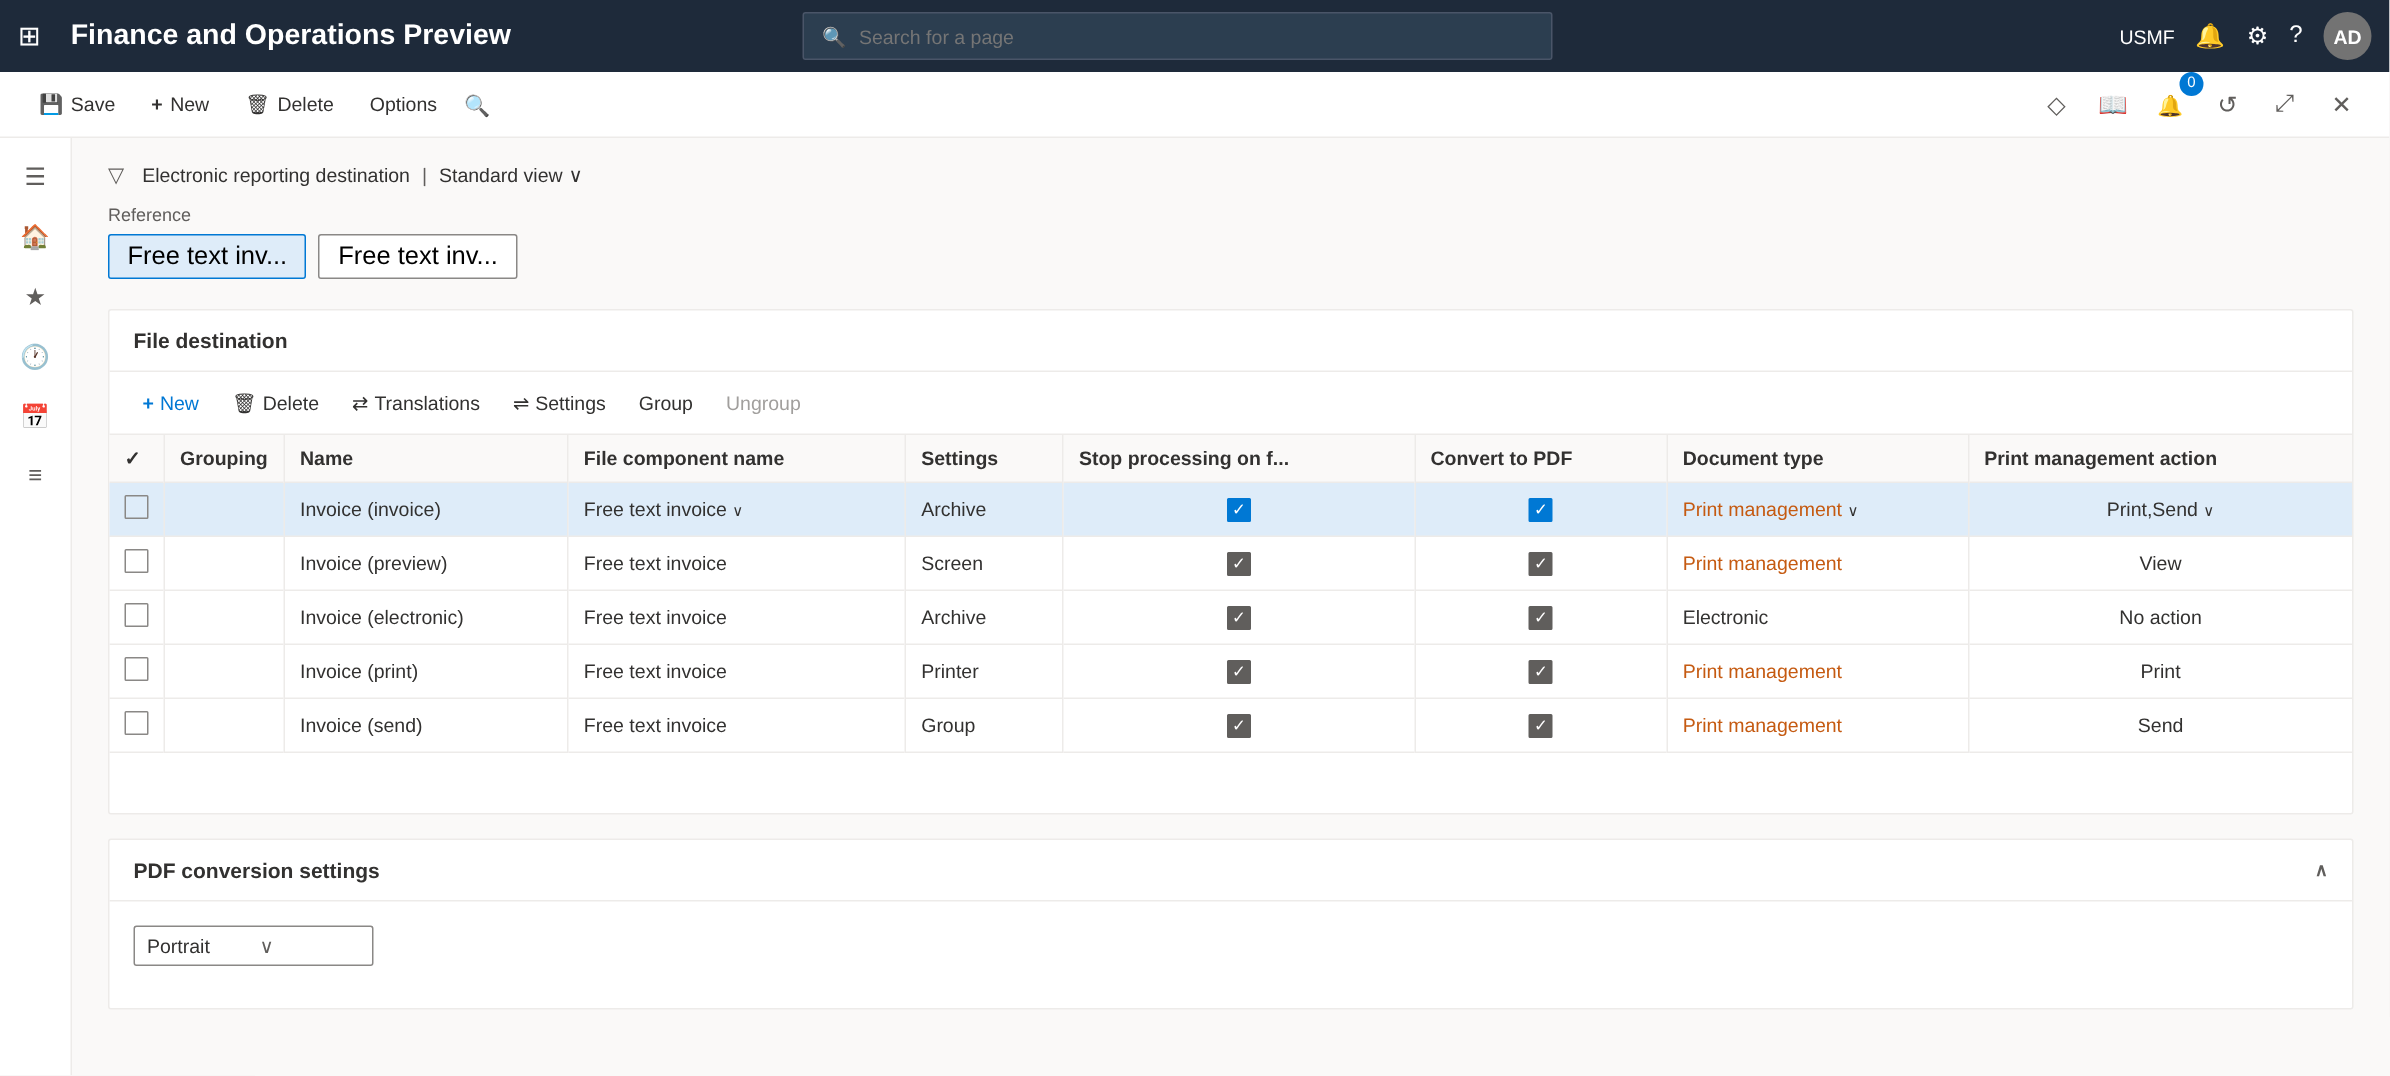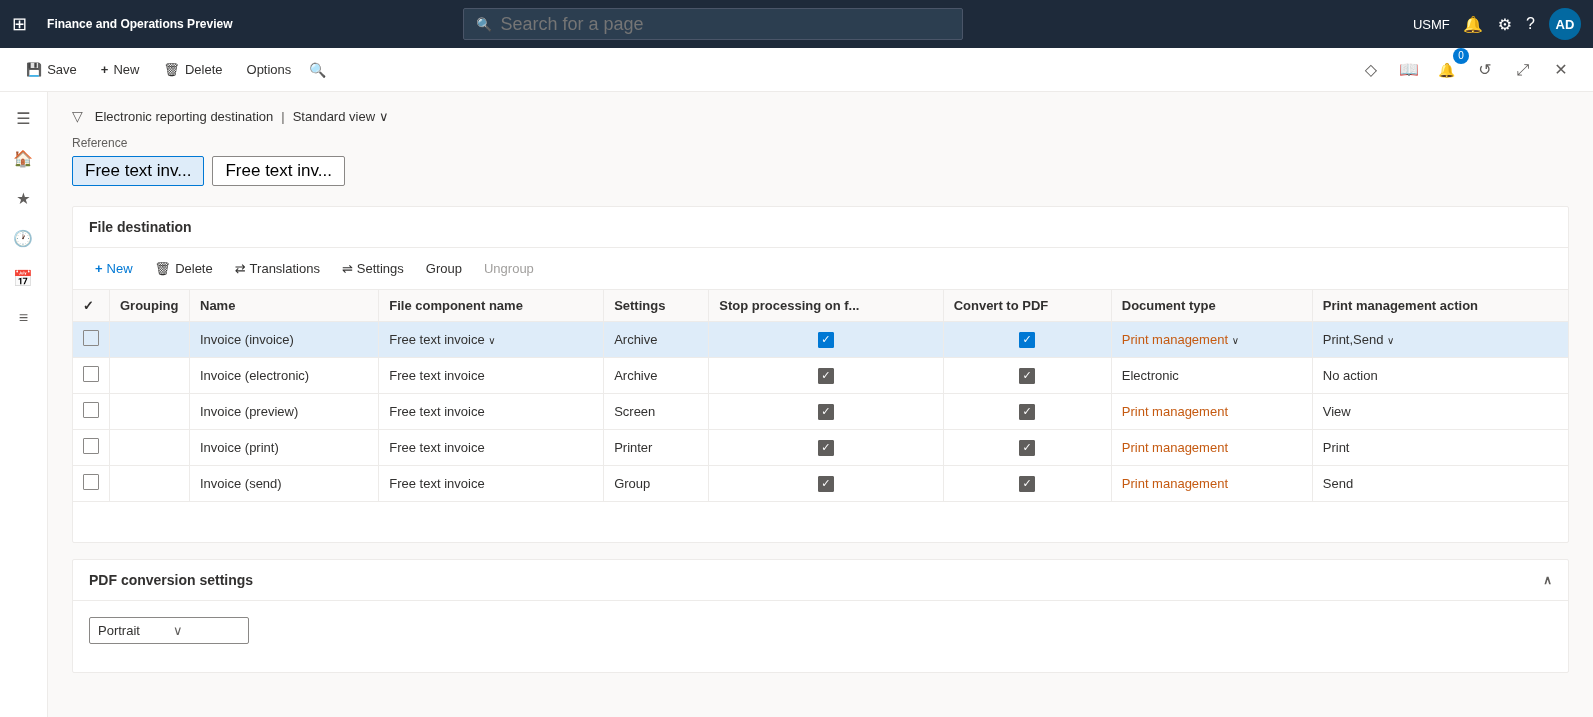--- a/index.html
+++ b/index.html
@@ -9,52 +9,52 @@
     .top-nav {
       background: #1e2a3a;
       color: white;
       height: 48px;
       display: flex;
       align-items: center;
       padding: 0 12px;
       gap: 12px;
     }
     .top-nav .app-grid { font-size: 18px; cursor: pointer; margin-right: 8px; }
-    .top-nav .app-title { font-size: 12px; font-weight: 600; flex: 0 0 auto; }
+    .top-nav .app-title { font-size: 19px; font-weight: 600; flex: 0 0 auto; }
     .top-nav .search-bar {
       flex: 1;
       max-width: 500px;
       margin: 0 auto;
       background: #2c3e50;
       border: 1px solid #4a5568;
       border-radius: 2px;
       display: flex;
       align-items: center;
       padding: 0 12px;
       height: 32px;
       gap: 8px;
       color: #a0aec0;
     }
     .top-nav .search-bar input {
       background: transparent;
       border: none;
       outline: none;
       color: #a0aec0;
-      font-size: 18px;
+      font-size: 13px;
       width: 100%;
     }
     .top-nav-right {
       display: flex;
       align-items: center;
       gap: 14px;
       margin-left: auto;
       color: white;
     }
     .top-nav-right .user-badge {
-      background: #0369a1;
+      background: #737373;
       border-radius: 50%;
       width: 32px;
       height: 32px;
       display: flex;
       align-items: center;
       justify-content: center;
       font-weight: 600;
       font-size: 13px;
     }
     .top-nav-right .icon-btn {
@@ -236,21 +236,21 @@
     .data-table thead th:last-child { border-right: none; }
     .data-table tbody tr {
       border-bottom: 1px solid #edebe9;
     }
     .data-table tbody tr.selected { background: #deecf9; }
     .data-table tbody td {
       padding: 8px 10px;
       border-right: 1px solid #edebe9;
       white-space: nowrap;
     }
-    .data-table tbody td:last-child { border-right: none; }
+    .data-table tbody td:last-child { border-right: none; text-align: center; }
 
     
     .check-col { width: 32px; text-align: center; }
     .group-col { width: 80px; }
 
     
     .cb-checked {
       width: 16px; height: 16px;
       background: #0078d4;
       border: 1px solid #0078d4;
@@ -499,38 +499,38 @@
                 <td><span>Free text invoice</span> <span style="font-size:10px; cursor:pointer;">∨</span></td>
                 <td>Archive</td>
                 <td style="text-align: center;"><div class="cb-checked">✓</div></td>
                 <td style="text-align: center;"><div class="cb-checked">✓</div></td>
                 <td><span class="text-red">Print management</span> <span style="font-size:10px; cursor:pointer;">∨</span></td>
                 <td><span>Print,Send</span> <span style="font-size:10px; cursor:pointer;">∨</span></td>
               </tr>
               <tr>
                 <td class="check-col"><div class="cb-empty"></div></td>
                 <td class="group-col"></td>
-                <td>Invoice (electronic)</td>
+                <td>Invoice (preview)</td>
                 <td>Free text invoice</td>
-                <td>Archive</td>
-                <td style="text-align: center;"><div class="cb-unchecked-dark">✓</div></td>
-                <td style="text-align: center;"><div class="cb-unchecked-dark">✓</div></td>
-                <td><span class="">Electronic</span></td>
-                <td>No action</td>
+                <td>Screen</td>
+                <td style="text-align: center;"><div class="cb-unchecked-dark">✓</div></td>
+                <td style="text-align: center;"><div class="cb-unchecked-dark">✓</div></td>
+                <td><span class="text-red">Print management</span></td>
+                <td>View</td>
               </tr>
               <tr>
                 <td class="check-col"><div class="cb-empty"></div></td>
                 <td class="group-col"></td>
-                <td>Invoice (preview)</td>
+                <td>Invoice (electronic)</td>
                 <td>Free text invoice</td>
-                <td>Screen</td>
-                <td style="text-align: center;"><div class="cb-unchecked-dark">✓</div></td>
-                <td style="text-align: center;"><div class="cb-unchecked-dark">✓</div></td>
-                <td><span class="text-red">Print management</span></td>
-                <td>View</td>
+                <td>Archive</td>
+                <td style="text-align: center;"><div class="cb-unchecked-dark">✓</div></td>
+                <td style="text-align: center;"><div class="cb-unchecked-dark">✓</div></td>
+                <td><span class="">Electronic</span></td>
+                <td>No action</td>
               </tr>
               <tr>
                 <td class="check-col"><div class="cb-empty"></div></td>
                 <td class="group-col"></td>
                 <td>Invoice (print)</td>
                 <td>Free text invoice</td>
                 <td>Printer</td>
                 <td style="text-align: center;"><div class="cb-unchecked-dark">✓</div></td>
                 <td style="text-align: center;"><div class="cb-unchecked-dark">✓</div></td>
                 <td><span class="text-red">Print management</span></td>

